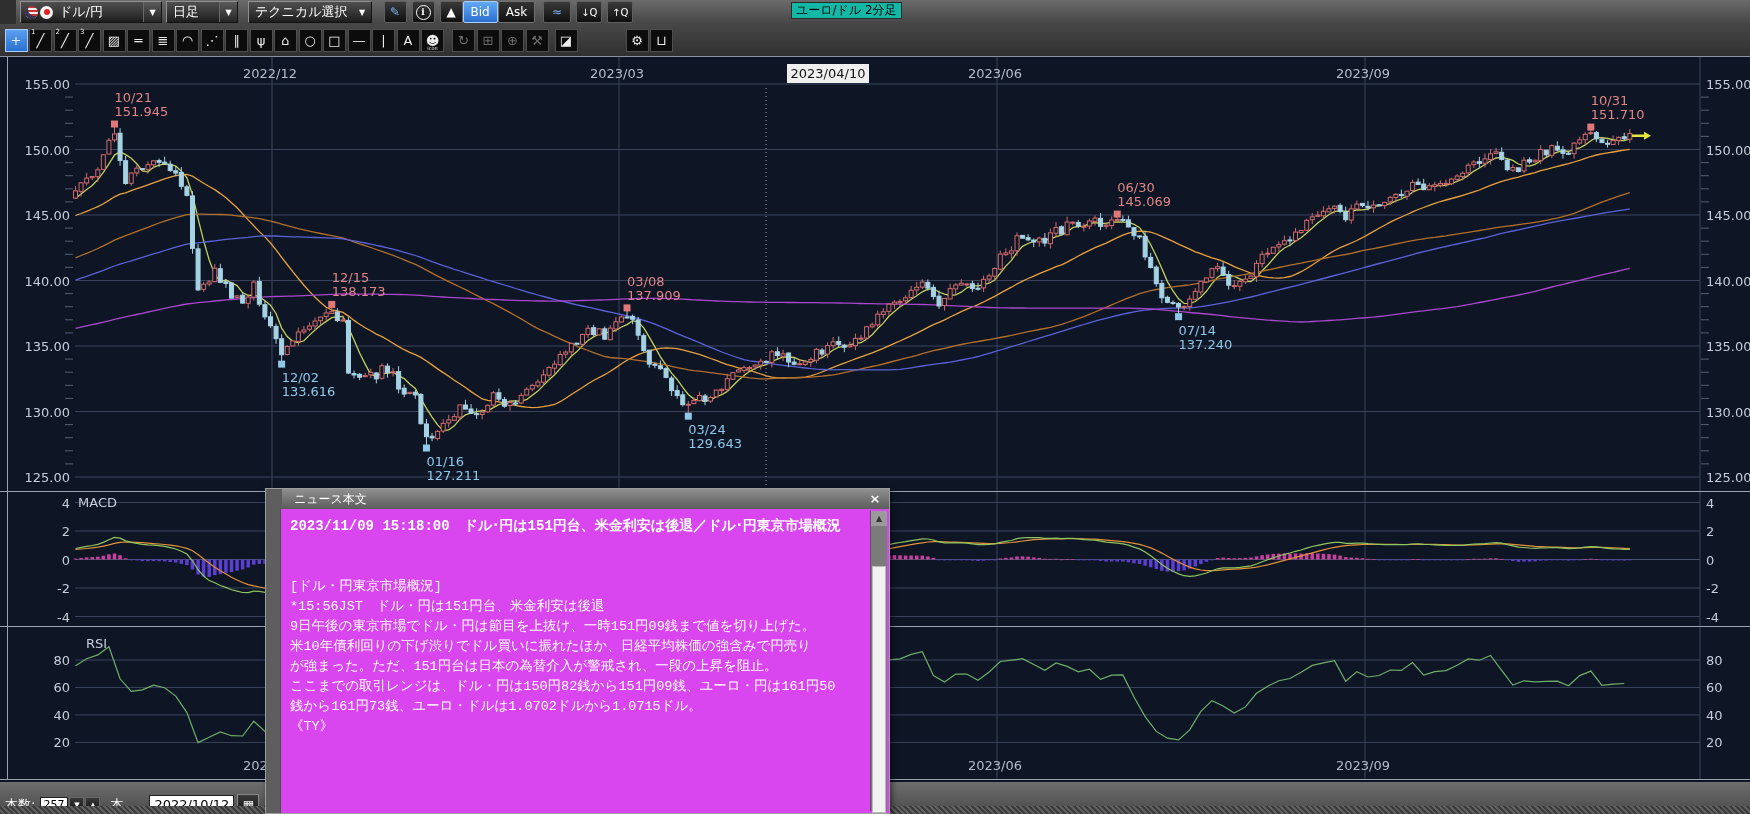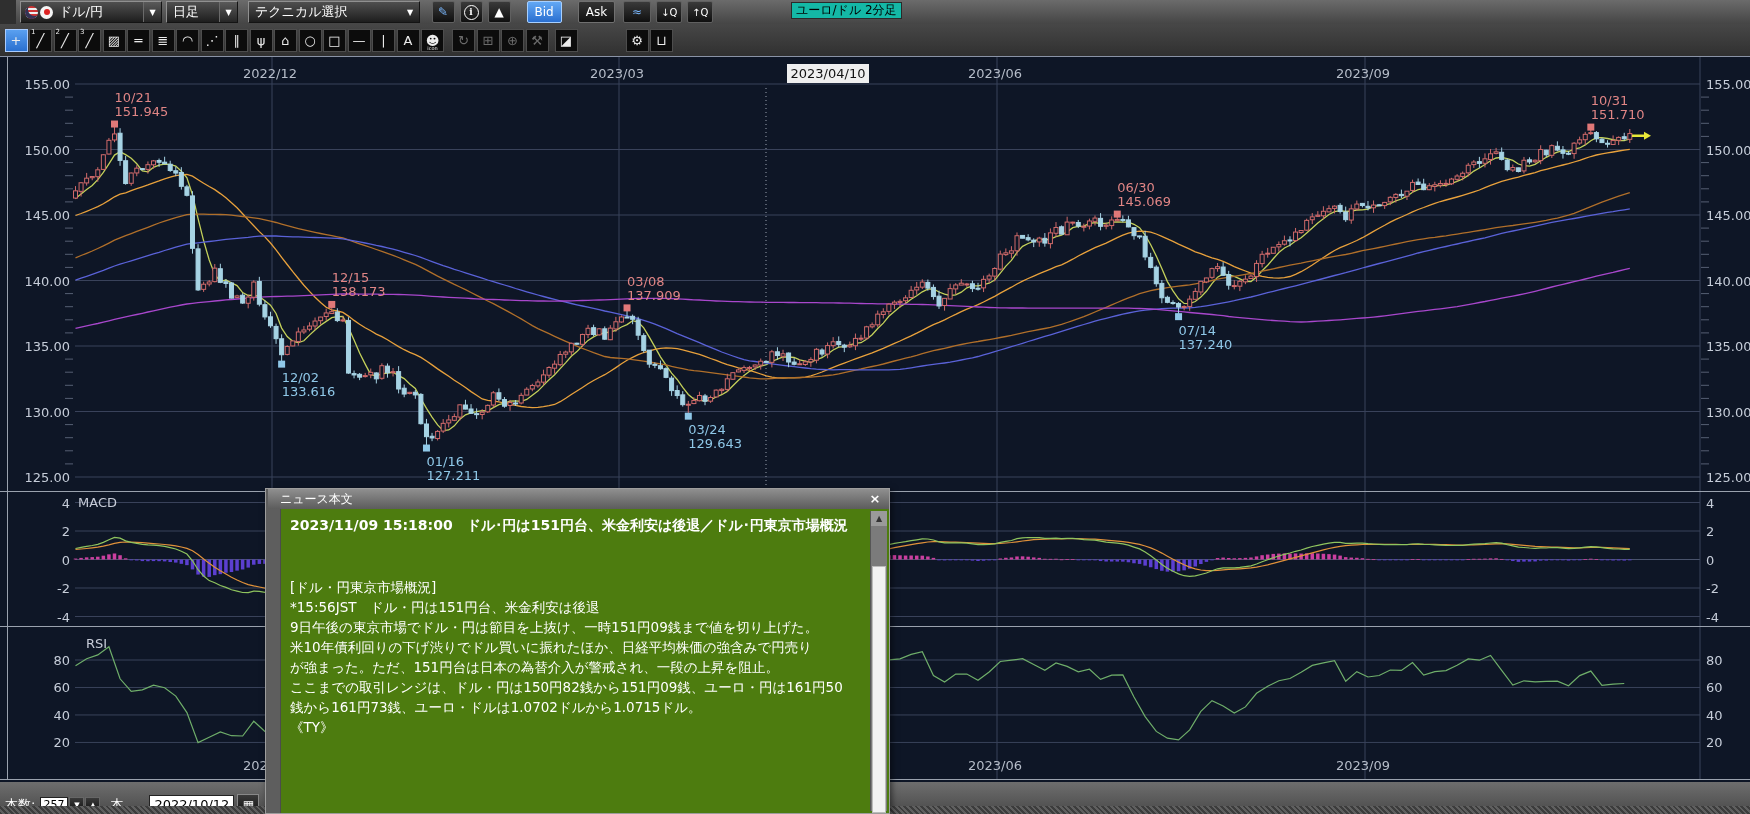--- a/index.html
+++ b/index.html
@@ -18,21 +18,21 @@
   .combo .carr{width:17px;height:100%;display:flex;align-items:center;justify-content:center;
          background:linear-gradient(#5a5a5a,#262626);border-left:1px solid #6a6a6a;font-size:8px;color:#fff;}
   .flag{width:13px;height:13px;border-radius:50%;display:inline-block;margin-left:4px;}
   .flag.us{background:repeating-linear-gradient(#c33 0 2px,#eee 2px 4px);box-shadow:inset 3px -3px 0 0 #335;}
   .flag.jp{background:#f5f5f5;position:relative;margin-left:2px;}
   .flag.jp::after{content:"";position:absolute;left:3.5px;top:3.5px;width:6px;height:6px;border-radius:50%;background:#d22;}
   .ibtn{width:21px;height:20px;margin-left:5px;background:linear-gradient(#3a3a3a,#0f0f0f);
         border:1px solid #606060;border-radius:2px;color:#fff;font-size:12px;
         display:inline-flex;align-items:center;justify-content:center;}
   .ibtn.blue{color:#7ab8ff;}
-  .bidask{height:20px;padding:0 7px;margin-left:16px;font-size:12px;color:#fff;
+  .bidask{height:20px;padding:0 7px;margin-left:0;font-size:12px;color:#fff;
         display:inline-flex;align-items:center;border-radius:2px;}
   .bid{background:linear-gradient(#62a8f5,#2a6fd0);border:1px solid #a8d0ff;}
   .ask{background:linear-gradient(#333,#111);border:1px solid #707070;}
   .icirc{width:13px;height:13px;border:1.5px solid #fff;border-radius:50%;font-size:9px;line-height:13px;
         text-align:center;font-weight:bold;font-family:"DejaVu Serif",serif;}
   .tool{width:21px;height:21px;margin-left:1.5px;background:#0c0c0c;border:1px solid #4d4d4d;
         color:#ececec;font-size:13px;line-height:1;display:inline-flex;align-items:center;
         justify-content:center;position:relative;flex:none;}
   .tool.selected{background:linear-gradient(#5aa0f0,#2a70d0);border-color:#aaccff;}
   .tool.disabled{color:#6a6a6a;}
@@ -40,27 +40,27 @@
   .tool .blabel{position:absolute;bottom:0px;left:0;right:0;font-size:5px;line-height:5px;text-align:center;color:#ececec;}
   .gap8{margin-left:8px;} .gap48{margin-left:48px;} .gap6{margin-left:6px;}
   .floatlabel{position:absolute;left:791px;top:2px;height:15px;padding:0 4px;z-index:31;
         background:#14b8a6;border:1px solid #2a2a2a;color:#000;font-size:12px;line-height:15px;}
   
   #chart-svg{position:absolute;left:0;top:0;z-index:1;}
   
   .news{position:absolute;left:265px;top:488px;width:625px;height:326px;z-index:20;
         background:#5e5e5e;border:1px solid #9d9d9d;box-sizing:border-box;
         box-shadow:2px 2px 6px rgba(0,0,0,.5);}
-  .news-title{position:absolute;left:2px;top:0;right:0;height:20px;
+  .news-title{position:absolute;left:16px;top:0;right:0;height:20px;
         background:linear-gradient(#8f8f8f,#5c5c5c);color:#fff;font-size:12px;
         line-height:20px;padding-left:12px;box-sizing:border-box;}
   .news-close{position:absolute;top:2px;right:6px;width:16px;height:16px;color:#fff;
         font-size:13px;font-weight:bold;text-align:center;line-height:16px;cursor:default;}
-  .news-content{position:absolute;left:14px;top:20px;right:0;bottom:0;background:#4d7c0f;
-        border-left:1px solid #4c4c4c;padding:8px 26px 0 9px;box-sizing:border-box;overflow:hidden;}
+  .news-content{position:absolute;left:14px;top:20px;right:0;bottom:0;background:#d946ef;
+        border-left:1px solid #4c4c4c;padding:8px 26px 0 9px;box-sizing:border-box;overflow:hidden;font-family:Liberation Mono, monospace;}
   .news-headline{color:#fff;font-size:14px;font-weight:bold;margin-bottom:42px;white-space:nowrap;}
   .news-body{color:#fff;font-size:13.5px;line-height:20px;white-space:pre-wrap;}
   .news-scroll{position:absolute;top:22px;right:2px;bottom:2px;width:16px;background:#7b7b7b;
         border-left:1px solid #565656;}
   .news-scroll .up{position:absolute;top:0;left:0;right:0;height:15px;background:#9a9a9a;
         color:#333;font-size:8px;text-align:center;line-height:15px;}
   .news-scroll .thumb{position:absolute;left:1px;right:1px;top:55px;height:247px;background:#f2f2f2;
         border:1px solid #bbb;box-sizing:border-box;}
   
   .bbar{position:absolute;left:0;top:782px;width:1750px;height:32px;z-index:5;
@@ -1129,21 +1129,21 @@
   <div class="combo">
     <span class="flag us"></span>
     <span class="flag jp"></span>
     <span class="ctext" style="width:78px;">ドル/円</span>
     <span class="carr">▼</span>
   </div>
   <div class="combo">
     <span class="ctext" style="width:40px;">日足</span>
     <span class="carr">▼</span>
   </div>
-  <div class="combo" style="margin-left:10px;gap:48px;">
+  <div class="combo" style="margin-left:10px;">
     <span class="ctext">テクニカル選択</span>
     <span class="carr" style="border-left:none;background:none;">▼</span>
   </div>
   <span class="ibtn blue" style="margin-left:12px;">
       <span>✎</span>
     </span>
   <span class="ibtn">
       <span class="icirc">i</span>
     </span>
   <span class="ibtn">

